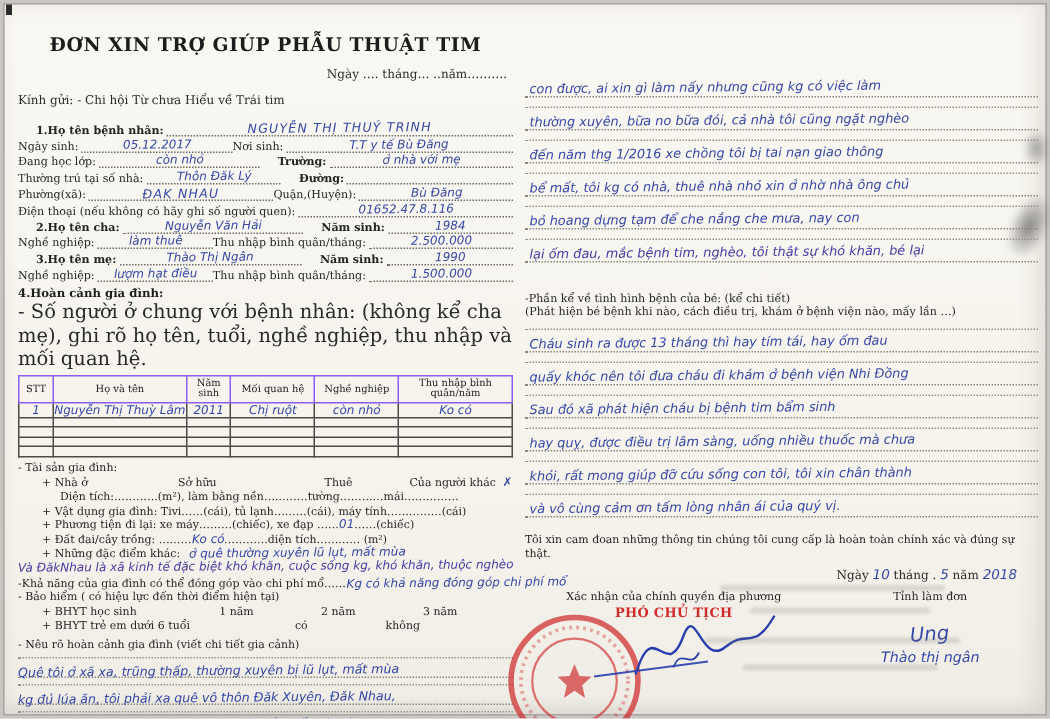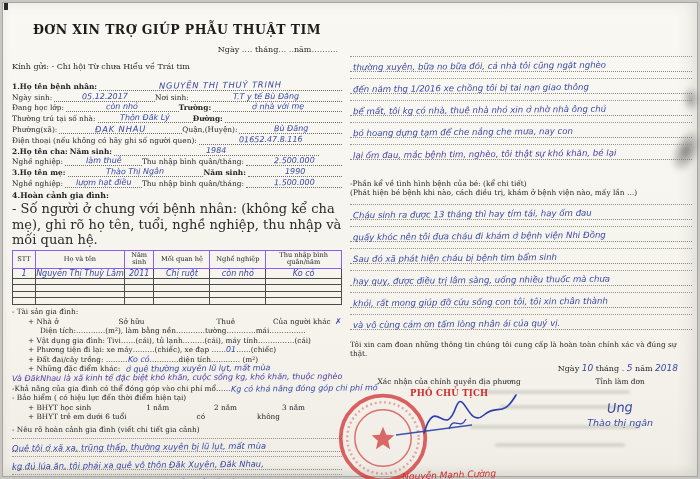--- a/index.html
+++ b/index.html
@@ -23,21 +23,21 @@
 
   .title { text-align:center; font-weight:bold; font-size:12.5px; letter-spacing:.4px;
            margin-top:16px; color:#1c1c1c; }
   .date-top { text-align:right; font-size:8px; margin-top:8px; padding-right:4px; color:#2a2a2a; }
   .salut { font-size:8px; margin-top:8px; color:#2a2a2a; }
 
   .fields { margin-top:9px; }
   .fline { display:flex; align-items:flex-end; height:10.8px; font-size:7.4px;
            white-space:nowrap; color:#242424; }
   .lbl { flex:0 0 auto; padding-right:2px; }
-  .b { font-weight:bold; }
+  .b { font-weight:bold;margin-left:12px; }
   .fill { flex:1 1 auto; border-bottom:1px dotted #6f6c66; height:100%;
           display:flex; align-items:flex-end; justify-content:center; overflow:hidden; }
   .f12{flex:1.2} .f18{flex:1.8} .f14{flex:1.4} .f16{flex:1.6} .f13{flex:1.3}
   .f09{flex:.9} .f08{flex:.8} .f10{flex:1}
 
   .hand { font-family:"DejaVu Sans", sans-serif; font-style:italic; color:#3647a8;
           font-size:8px; line-height:1; transform:rotate(-.6deg); white-space:nowrap; }
   .hand.caps { text-transform:uppercase; font-size:8.4px; letter-spacing:.8px; }
   .hand.dark { color:#473aa6; }
 
@@ -154,20 +154,23 @@
           </span>
       </div>
       <div class="fline">
         <span class="lbl">Điện thoại (nếu không có hãy ghi số người quen):</span>
         <span class="fill">
             <span class="hand">01652.47.8.116</span>
           </span>
       </div>
       <div class="fline">
         <span class="lbl b">2.Họ tên cha:</span>
+        <span class="fill f13">
+            <span class="hand">Nguyễn Văn Hải</span>
+          </span>
         <span class="lbl b">Năm sinh:</span>
         <span class="fill f09">
             <span class="hand">1984</span>
           </span>
       </div>
       <div class="fline">
         <span class="lbl">Nghề nghiệp:</span>
         <span class="fill f08">
             <span class="hand">làm thuê</span>
           </span>
@@ -325,20 +328,23 @@
         <span class="hand">kg đủ lúa ăn, tôi phải xa quê vô thôn Đăk Xuyên, Đăk Nhau,</span>
       </div>
     <div class="hspacer"></div>
     <div class="hrow">
         <span class="hand">huyện Bù Đăng, Bình Phước làm thuê kiếm sống lo cho</span>
       </div>
   </div>
 
   <div class="col-right">
     <div class="rblock1">
+      <div class="rrow">
+          <span class="hand">con được, ai xin gì làm nấy nhưng cũng kg có việc làm</span>
+        </div>
       <div class="rspacer"></div>
       <div class="rrow">
           <span class="hand">thường xuyên, bữa no bữa đói, cả nhà tôi cũng ngặt nghèo</span>
         </div>
       <div class="rspacer"></div>
       <div class="rrow">
           <span class="hand">đến năm thg 1/2016 xe chồng tôi bị tai nạn giao thông</span>
         </div>
       <div class="rspacer"></div>
       <div class="rrow">

